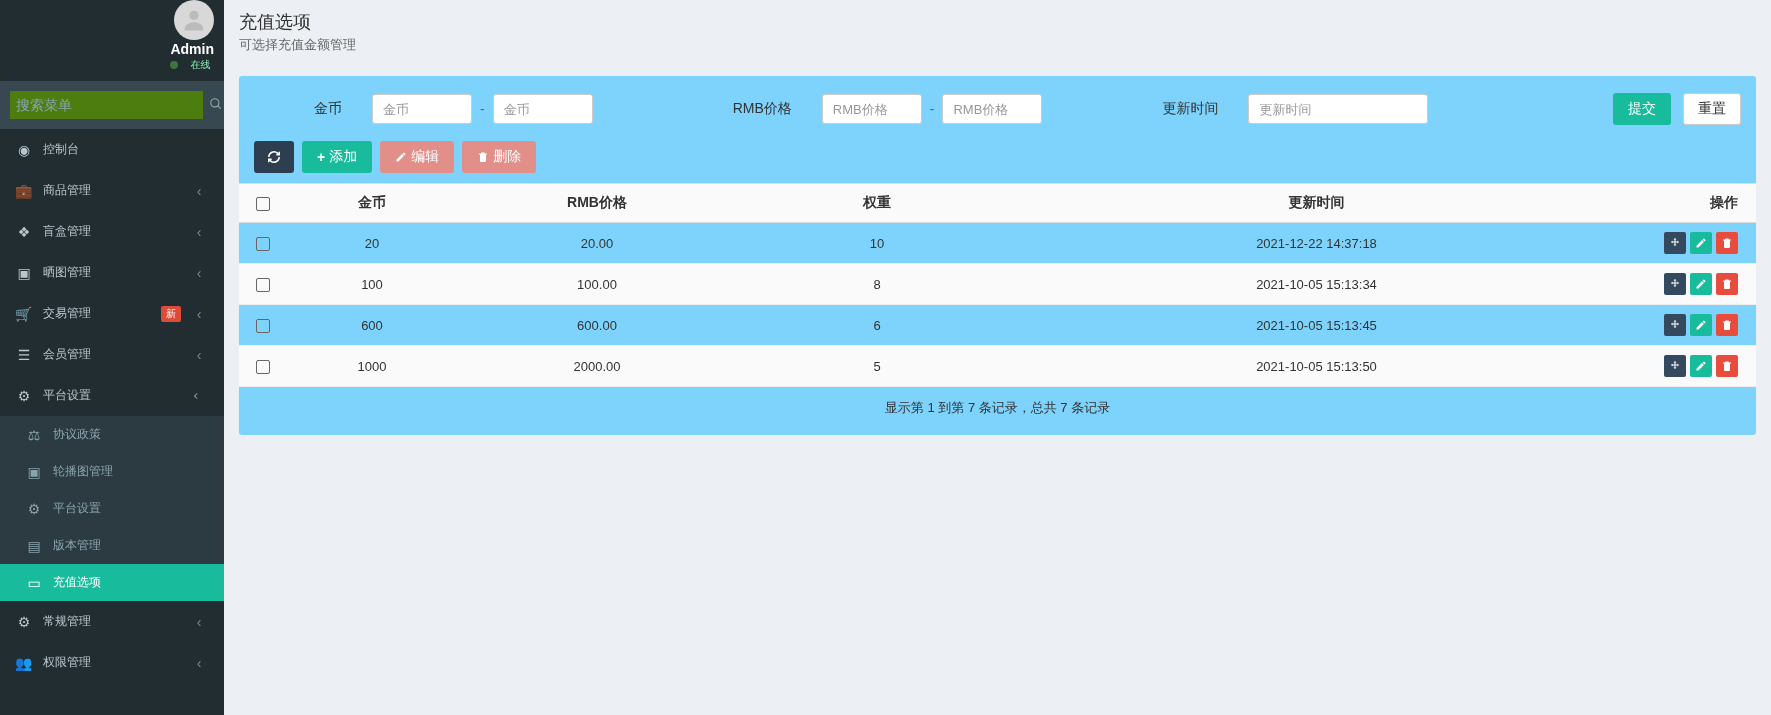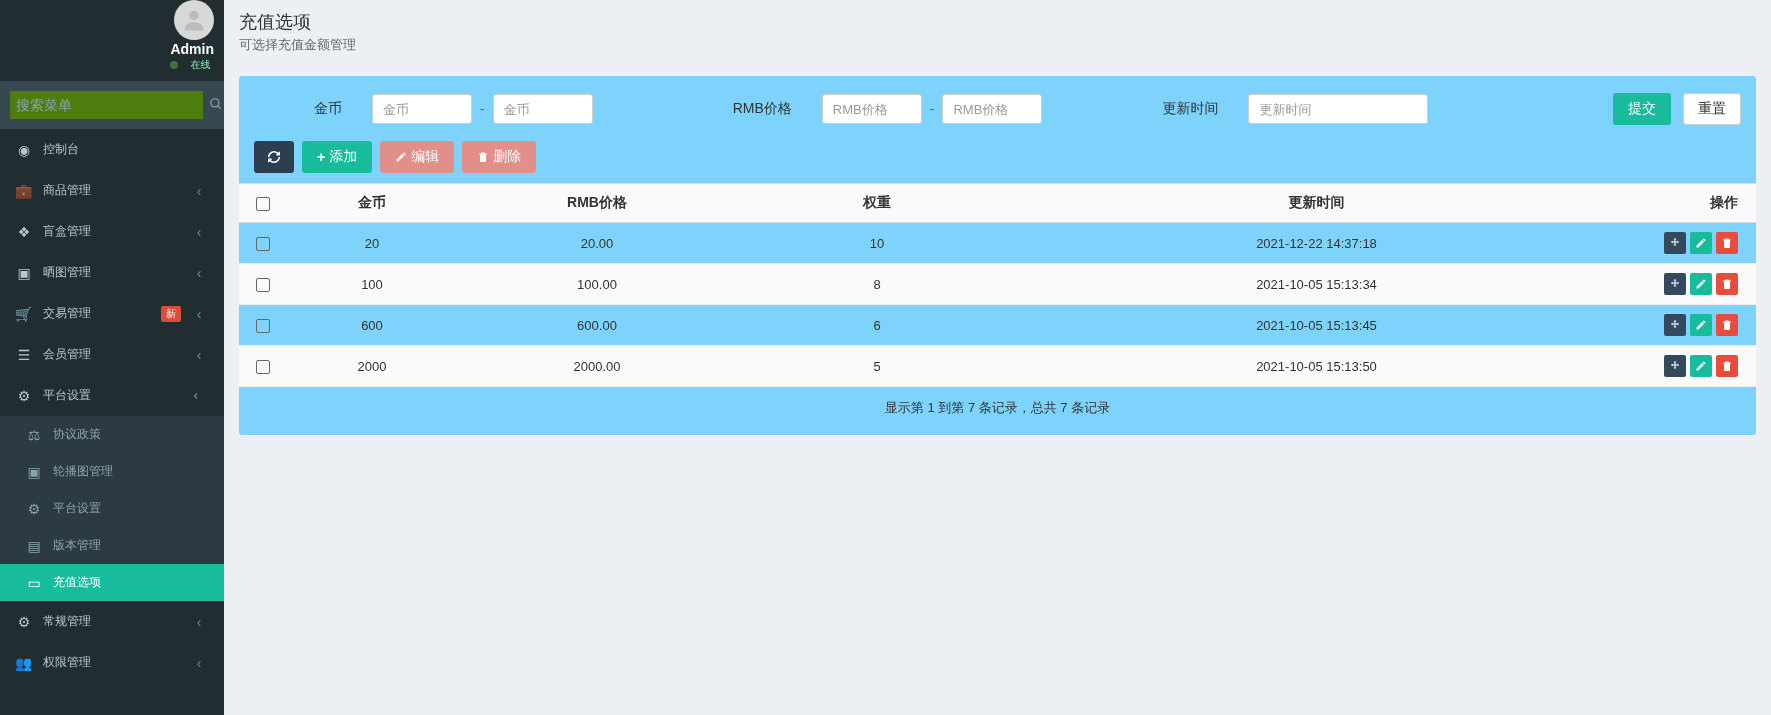--- a/index.html
+++ b/index.html
@@ -331,21 +331,21 @@
         <span class="op-btn op-del">
                     <svg viewBox="0 0 24 24">
                       <path d="M6 7h12v13a2 2 0 0 1-2 2H8a2 2 0 0 1-2-2V7zm3-4h6l1 2h4v2H4V5h4l1-2z"></path>
                     </svg>
                   </span>
       </div>
     </td>
             </tr>
             <tr>
     <td class="col-check"><span class="check"></span></td>
-    <td class="col-gold">2000</td>
+    <td class="col-gold">1000</td>
     <td class="col-rmb">2000.00</td>
     <td class="col-weight">5</td>
     <td class="col-time">2021-10-05 15:13:50</td>
     <td class="col-ops">
       <div class="op-btns">
         <span class="op-btn op-drag">
                     <svg viewBox="0 0 24 24">
                       <path d="M12 2l3 3h-2v4h4V7l3 3-3 3v-2h-4v4h2l-3 3-3-3h2v-4H7v2l-3-3 3-3v2h4V5H9l3-3z"></path>
                     </svg>
                   </span>

